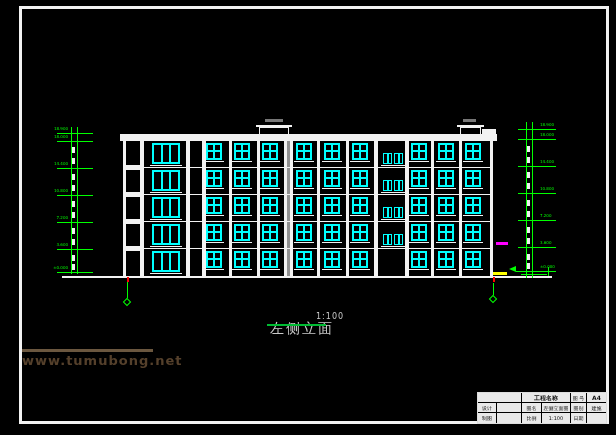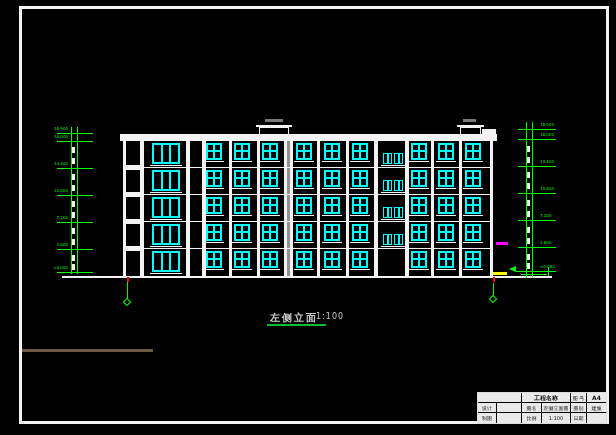--- a/index.html
+++ b/index.html
@@ -6,22 +6,22 @@
   #stage{position:relative;width:616px;height:435px;background:#000;overflow:hidden;
          font-family:"DejaVu Sans",sans-serif;}
   .abs{position:absolute;}
   #frame{position:absolute;left:19px;top:6px;width:590px;height:418px;
          border:3px solid #f2f2f2;box-sizing:border-box;}
   .win{position:absolute;box-sizing:border-box;background:#000;border:2px solid #00ffff;}
   .win-sm{position:absolute;box-sizing:border-box;background:#000;border:1px solid #00ffff;}
   .grn{background:#00ff00;}
   .dimtext{position:absolute;font-size:4px;line-height:4px;color:#00ff00;
            letter-spacing:0;white-space:nowrap;}
-  #drawing-title{position:absolute;left:270px;top:311px;color:#c9c9c9;font-size:10px;
-                 letter-spacing:2px;white-space:nowrap;font-weight:bold;}
+  #drawing-title{position:absolute;left:270px;top:320px;color:#c9c9c9;font-size:14px;
+                 letter-spacing:2px;white-space:nowrap;}
   #drawing-scale{position:absolute;left:316px;top:312px;color:#c9c9c9;font-size:8px;
                  letter-spacing:1px;}
   #title-underline{position:absolute;left:267px;top:324px;width:59px;height:2px;background:#00bb33;}
   
   #watermark{position:absolute;left:22px;top:352px;z-index:9;}
   #wm-logo{font-size:45px;font-weight:bold;line-height:46px;color:#3e2e20;letter-spacing:2px;}
   #wm-line{width:131px;height:3px;background:#6b573f;margin-top:-3px;}
   #wm-url{font-size:13px;font-weight:bold;color:#55402b;letter-spacing:1px;margin-top:1px;}
   
   #title-block{position:absolute;left:477px;top:392px;width:130px;height:32px;z-index:8;
@@ -50,20 +50,21 @@
 
   <div class="abs" style="left:496px;top:242px;width:12px;height:3px;background:#ff00ff;"></div>
   <div class="abs" style="left:491px;top:272px;width:16px;height:3px;background:#ffff00;"></div>
   <div class="abs grn" style="left:516px;top:271px;width:34px;height:1px;"></div>
   <div class="abs grn" style="left:521px;top:274px;width:26px;height:1px;"></div>
   <div class="abs grn" style="left:548px;top:267px;width:1px;height:9px;"></div>
   <div class="arrow-left" style="left:509px;top:266px;"></div>
 
   <div id="watermark">
     <div id="wm-line"></div>
+    <div id="wm-url">www.tumubong.net</div>
   </div>
 
   <div id="title-block">
     <div class="tb-cell c12"></div>
     <div class="tb-cell c34 tb-proj">工程名称</div>
     <div class="tb-cell">图 号</div>
     <div class="tb-cell tb-proj">A4</div>
 
     <div class="tb-cell">设计</div>
     <div class="tb-cell"></div>

